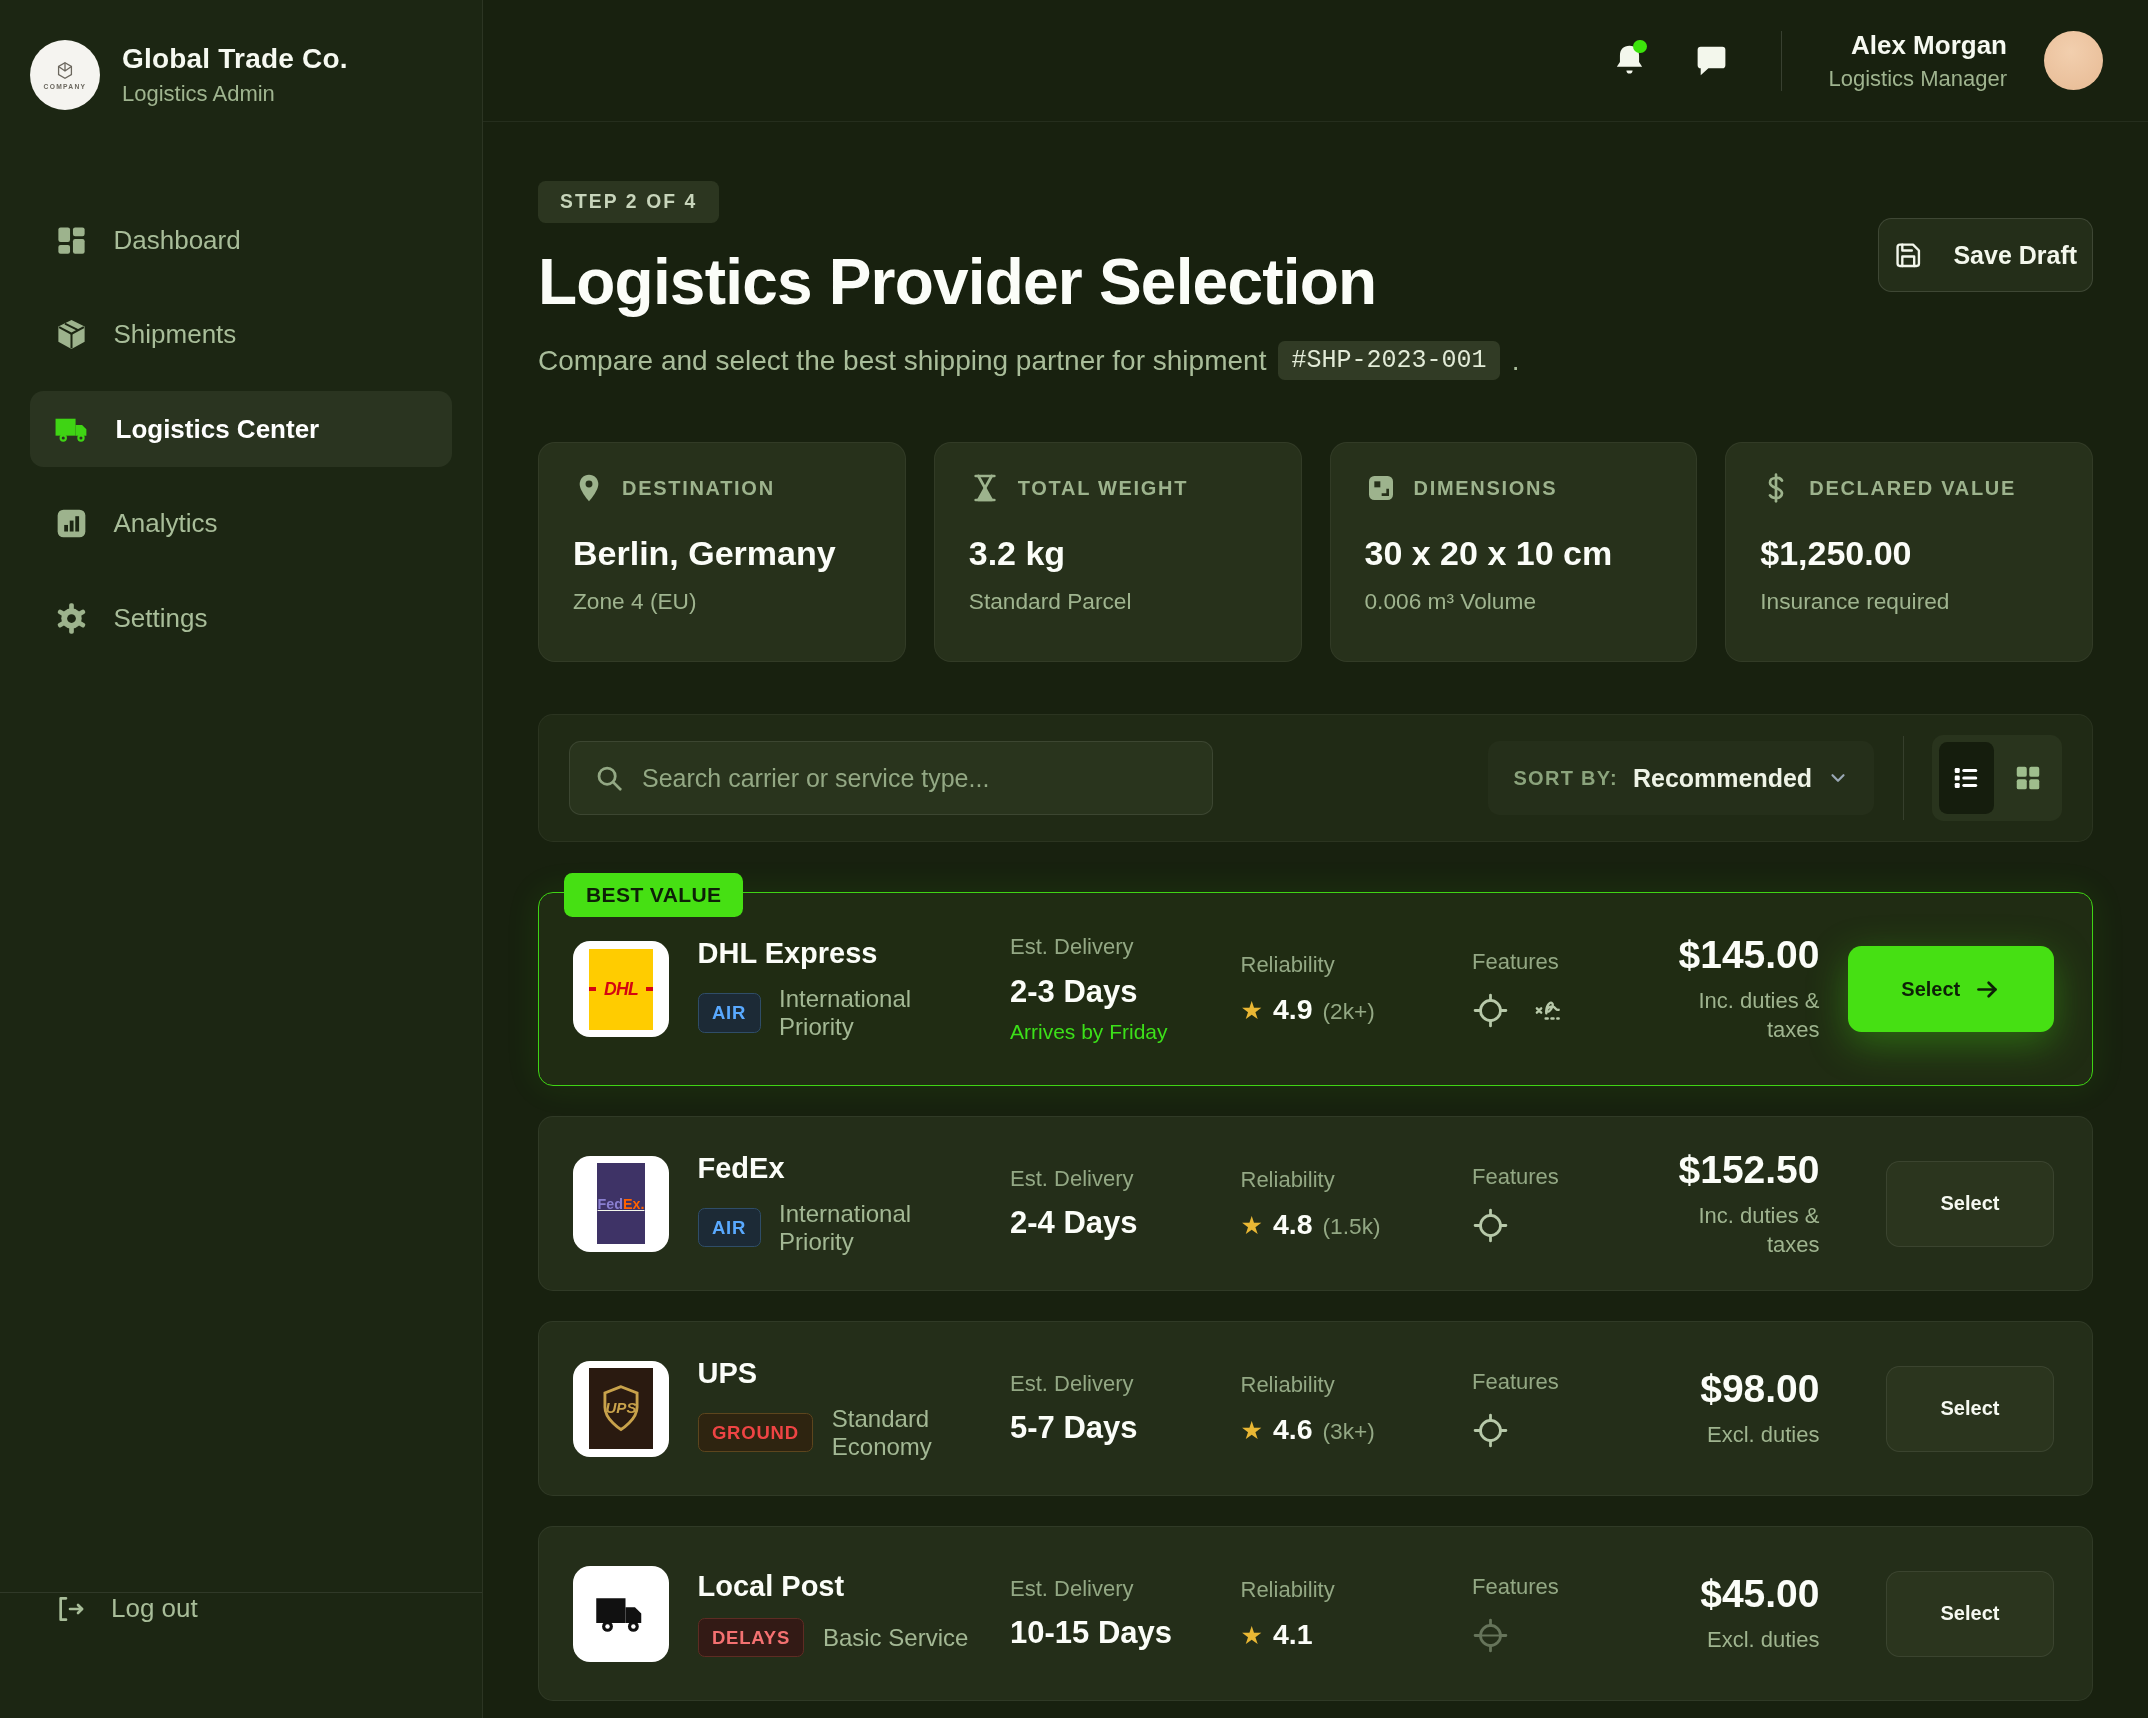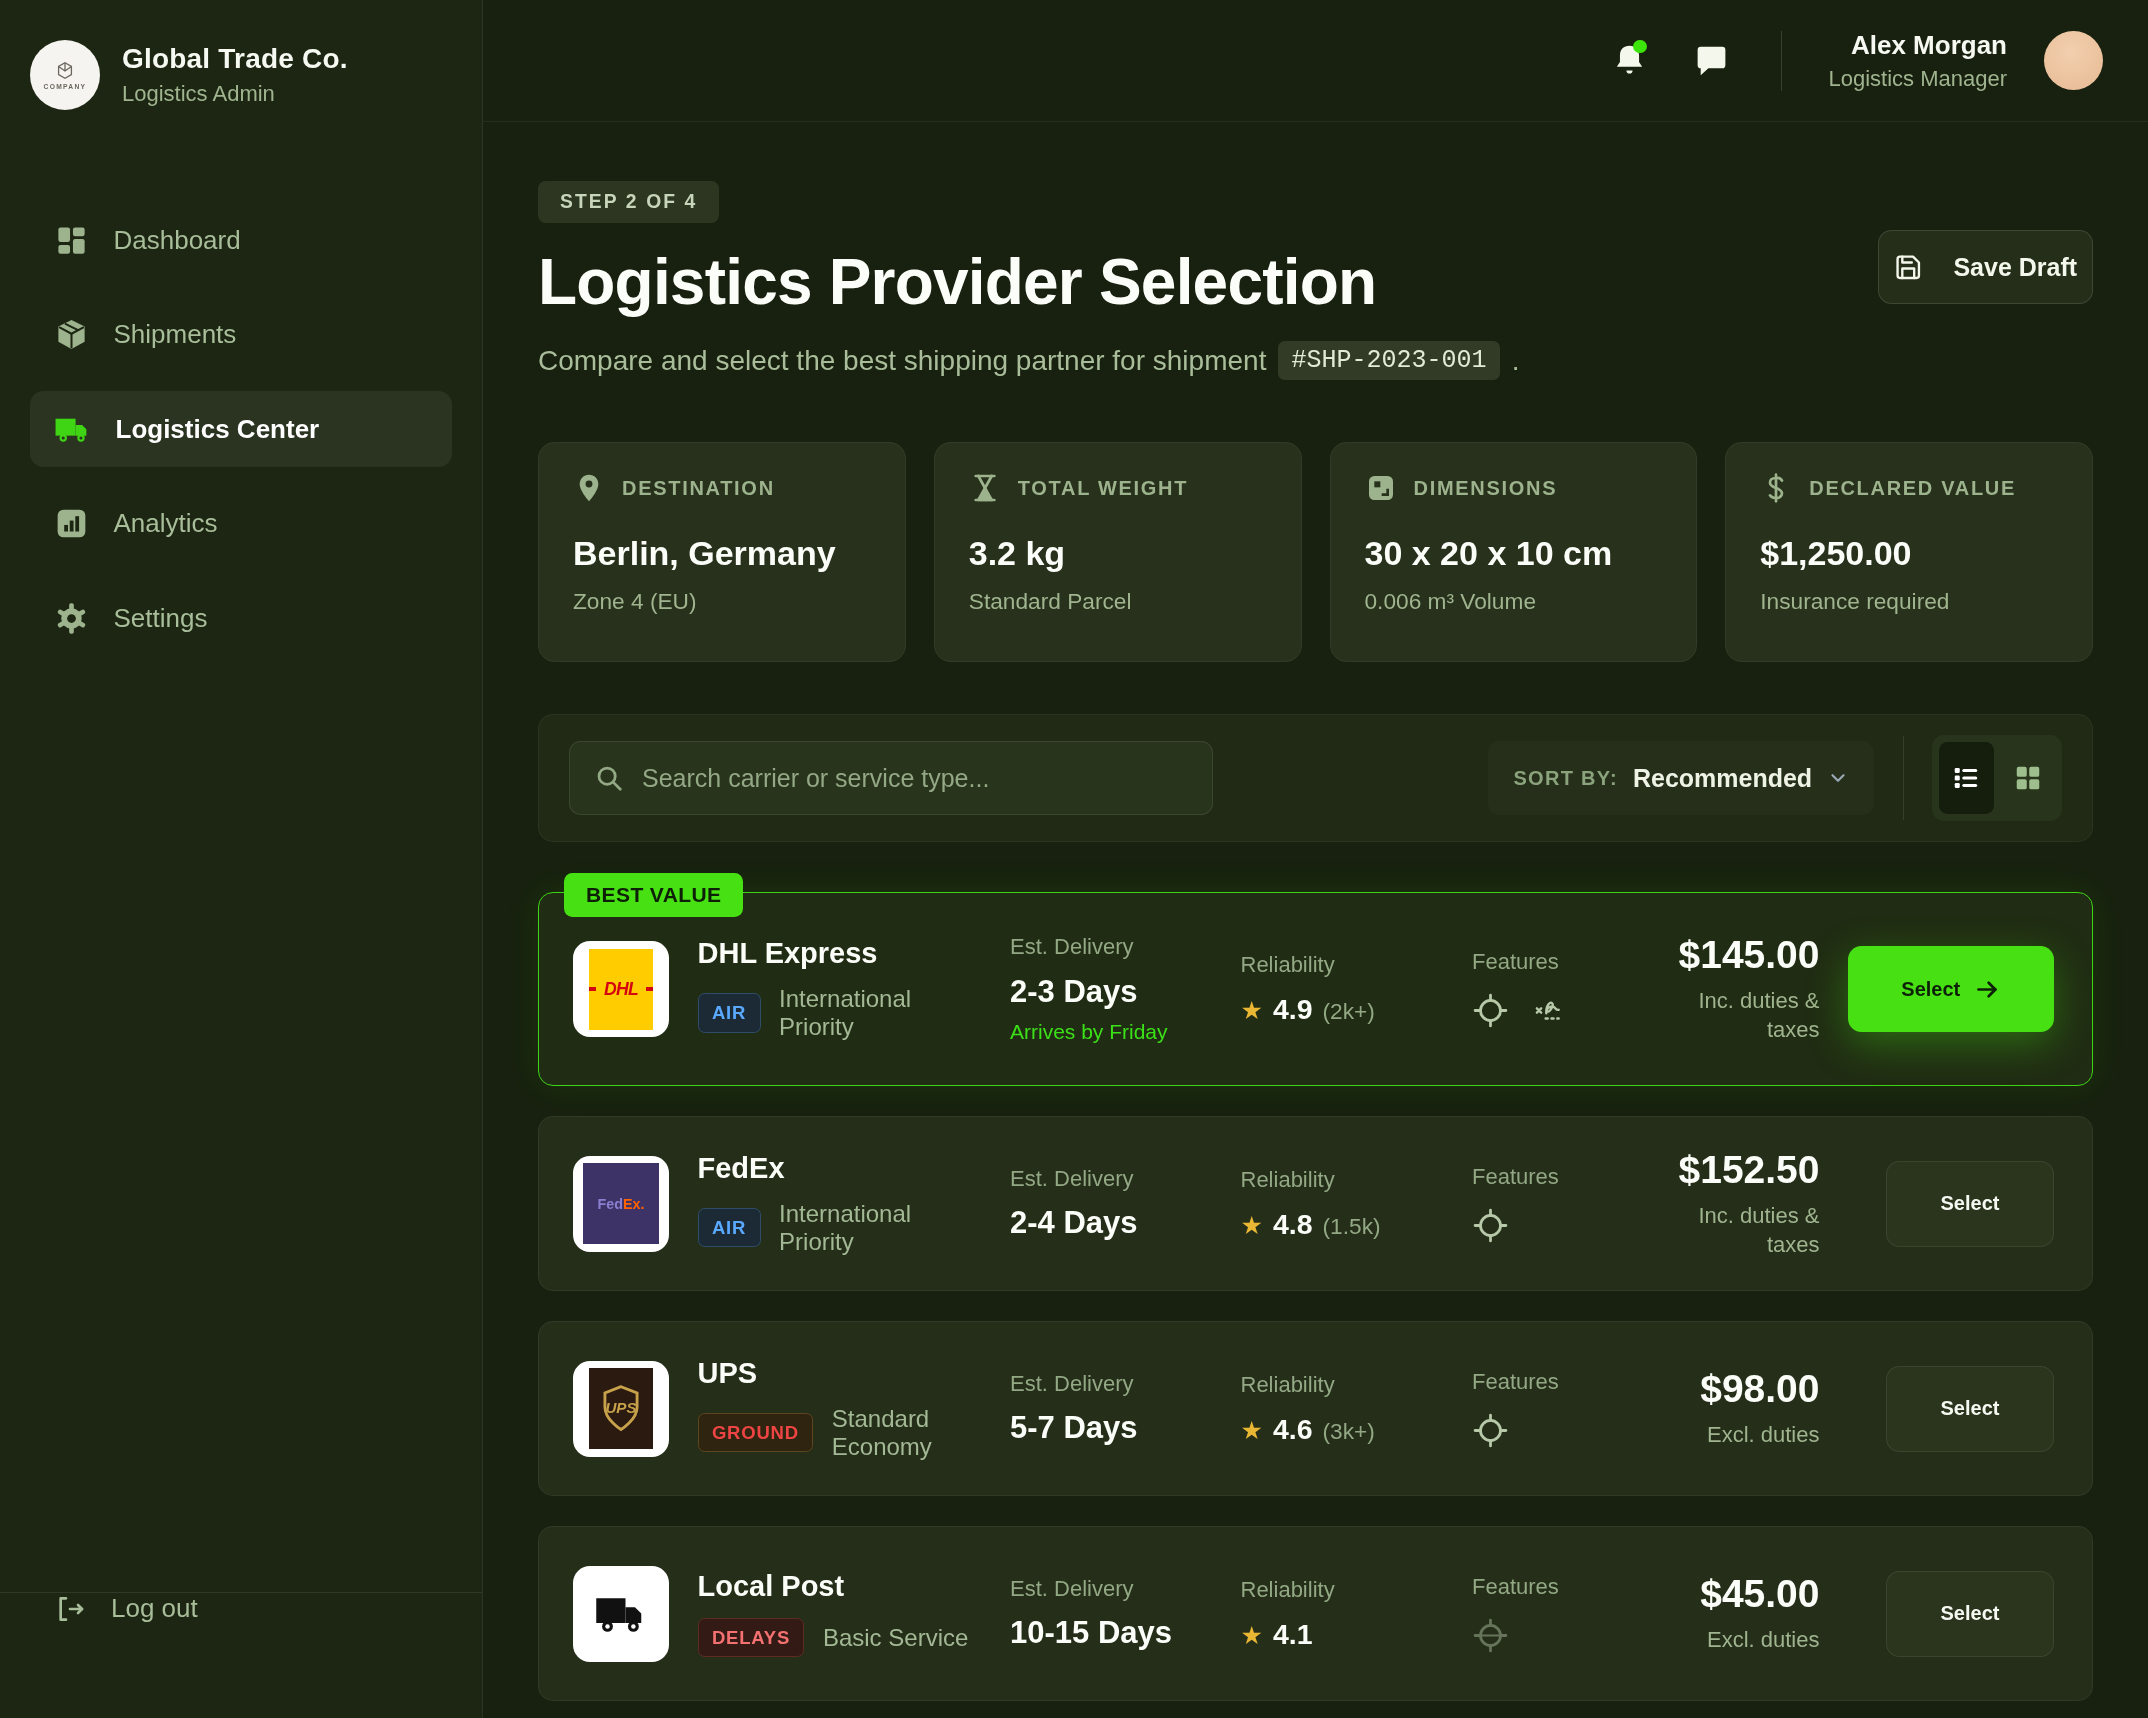--- a/index.html
+++ b/index.html
@@ -62,21 +62,21 @@
     font-size:19.3px; font-weight:700; letter-spacing:2.1px;
     padding:10px 22px; border-radius:7.6px;
   }
   .page-title { font-size:64px; font-weight:700; color:#fbfdf8; margin-top:22px; letter-spacing:-0.8px; }
   .page-sub { font-size:28px; color:#a9bd9a; margin-top:22px; display:flex; align-items:center; gap:11.7px; }
   .code-chip {
     background:#313b25; color:#e2ebd7; border-radius:6.7px; padding:5px 13.4px;
     font-family:"Liberation Mono", monospace; font-size:25px;
   }
   .save-draft {
-    position:absolute; top:108px; right:55px;
+    position:absolute; top:96px; right:55px;
     width:215px; height:74px; border-radius:13.4px;
     background:#242e19; border:0.8px solid rgba(255,255,255,0.12);
     display:flex; align-items:center; justify-content:center; gap:31px;
     font-size:25px; font-weight:600; color:#f3f7ec; cursor:pointer;
   }
   
   .summary-grid { display:grid; grid-template-columns:repeat(4,1fr); gap:28px; margin-top:62px; }
   .sum-card {
     background:#27311b; border:0.8px solid rgba(255,255,255,0.05);
     border-radius:17px; height:220px; padding:29px 34px;
@@ -137,23 +137,23 @@
     width:96px; height:96px; background:#ffffff; border-radius:17px;
     display:flex; align-items:center; justify-content:center; overflow:hidden;
   }
   .dhl-inner {
     width:64px; height:81px; background:#ffcc00;
     display:flex; align-items:center; justify-content:center; gap:8px;
   }
   .dhl-word { color:#d40511; font-weight:700; font-style:italic; font-size:17.6px; letter-spacing:-0.8px; }
   .dhl-dash { width:8.4px; height:3.4px; background:#d40511; }
   .fedex-inner {
-    width:76px; height:81px; background:#3e3366;
+    width:48px; height:81px; background:#3e3366;
     display:flex; align-items:center; justify-content:center;
-    font-size:14.3px; font-weight:700;
+    font-size:14.3px; font-weight:700;text-decoration:underline;
   }
   .fedex-fed { color:#8a7fd0; } .fedex-ex { color:#ff6200; }
   .ups-inner { width:64px; height:81px; background:#2a1a10; display:flex; align-items:center; justify-content:center; }
   .carrier-name { font-size:29px; font-weight:700; color:#fbfdf8; }
   .carrier-tags { display:flex; align-items:center; gap:18.5px; margin-top:15px; }
   .mode-badge { font-size:18.5px; font-weight:700; letter-spacing:0.8px; padding:7.6px 13.4px; border-radius:6.7px; }
   .mode-air { color:#59a9ff; background:#1c2a36; border:0.8px solid #2f4d68; }
   .mode-ground { color:#ef4444; background:#2e2410; border:0.8px solid #5d451d; }
   .mode-delays { color:#f47171; background:#331a15; border:0.8px solid #5e2c23; }
   .service-name { font-size:24px; color:#a3b894; }

